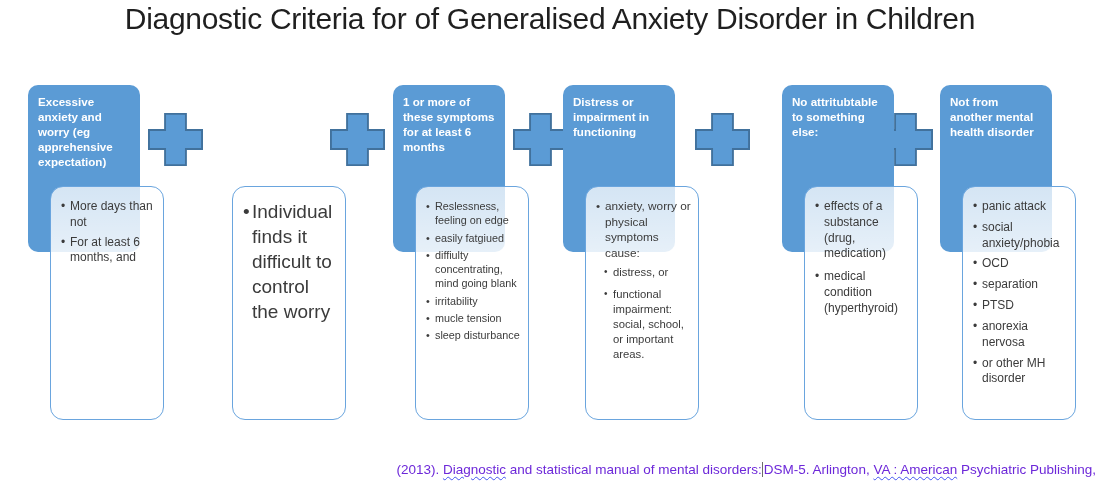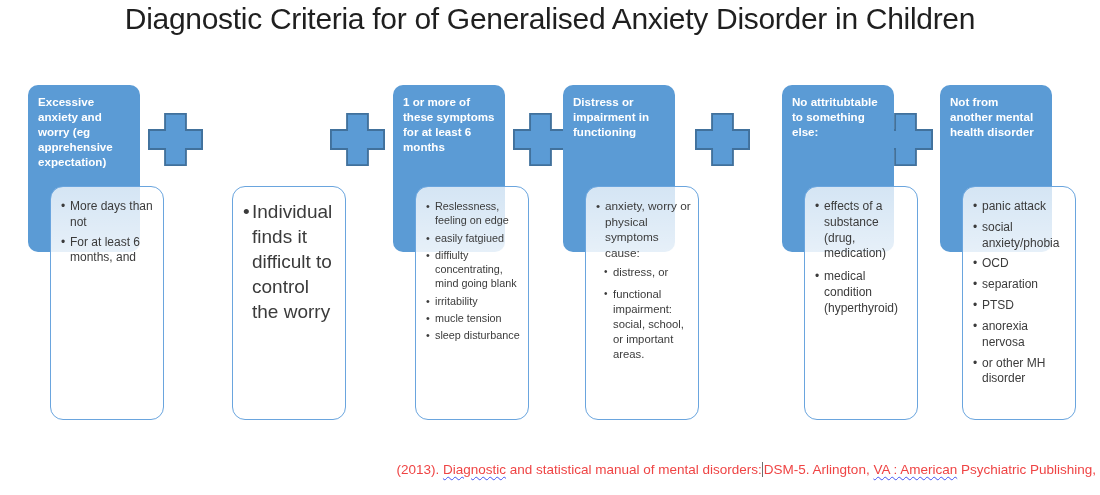--- a/index.html
+++ b/index.html
@@ -36,21 +36,21 @@
   .c3 .body li{font-size:11.8px}
   .c4 .body li{font-size:12px;margin-bottom:7px}
   .c5 .body li{font-size:12px;margin-bottom:5px}
   .sub{margin-top:8px;padding-left:8px !important;}
   .sub li{font-size:11.3px !important;margin-bottom:7px;}
   .sub li::before{font-size:10px;}
   .plus{position:absolute;top:112px;width:59px;height:55px;z-index:0;}
   .p0{left:146px}.p1{left:328px}.p2{left:511px}.p3{left:693px}.p4{left:876px}
   .footer{
     position:absolute;top:462px;right:4px;white-space:nowrap;
-    font-size:13.5px;color:#ef4444;
+    font-size:13.5px;color:#6d28d9;
   }
   .sq{
     text-decoration-line:underline;text-decoration-style:wavy;
     text-decoration-color:#4355f0;text-decoration-thickness:1px;text-underline-offset:2px;
   }
   .cursor{
     display:inline-block;width:1px;height:15px;background:#6b6b6b;
     vertical-align:-3px;margin-right:1px;
   }
 </style>

